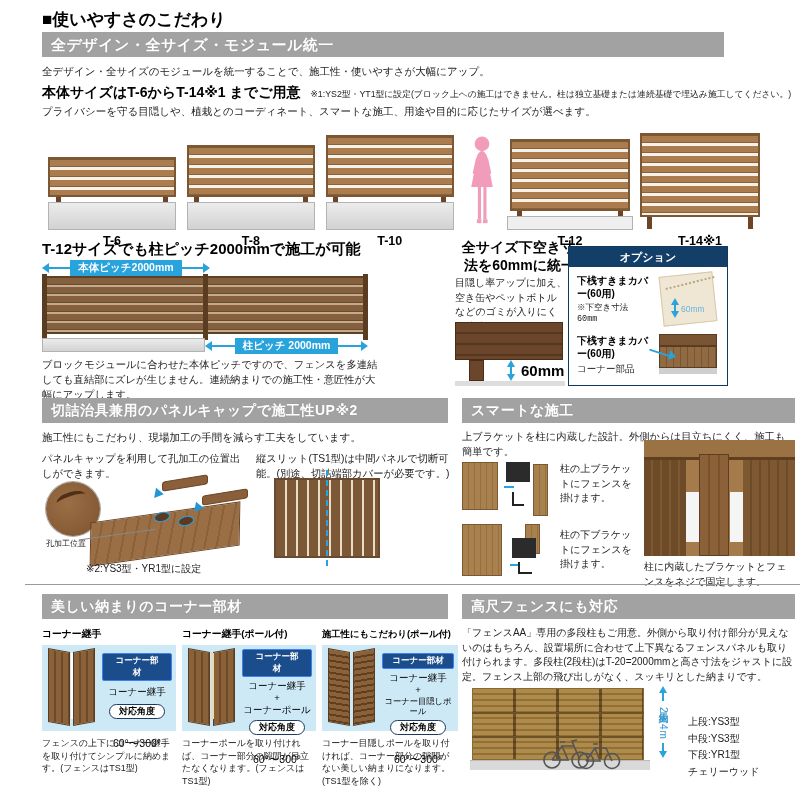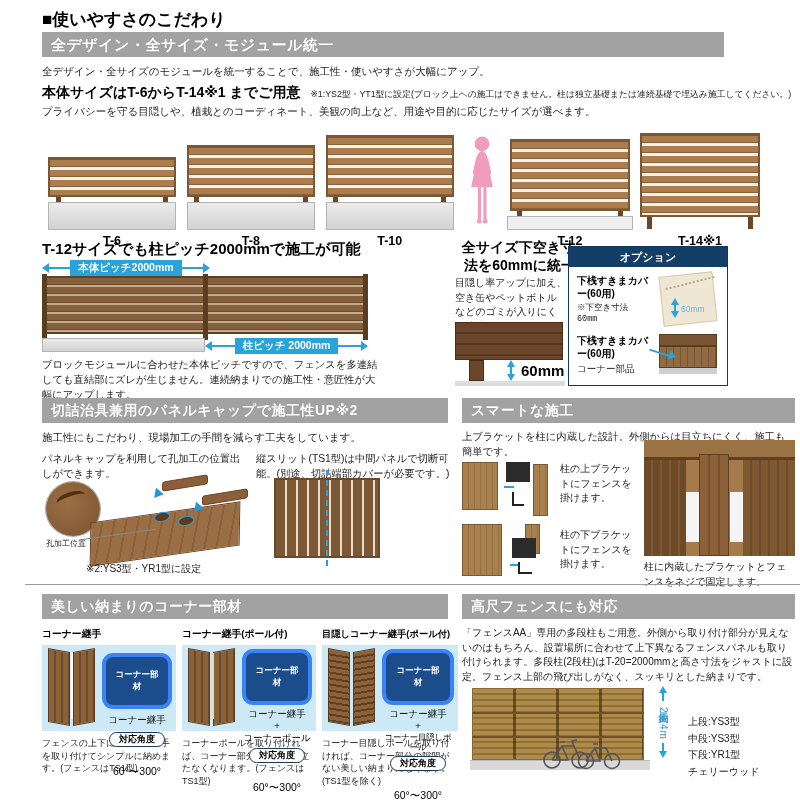--- a/index.html
+++ b/index.html
@@ -42,21 +42,21 @@
   .ah-u{width:0;height:0;border-left:4px solid transparent;border-right:4px solid transparent;border-bottom:7px solid var(--blue);}
   .ah-d{width:0;height:0;border-left:4px solid transparent;border-right:4px solid transparent;border-top:7px solid var(--blue);}
   .vline{width:2px;flex:1;background:var(--blue);}
   
   .optbox{border:1px solid #0e3a5f;background:#fff;}
   .optbox .head{background:var(--navy);color:#fff;font-weight:bold;font-size:11px;text-align:center;height:20px;line-height:20px;}
   .opt-title{font-weight:bold;font-size:10px;line-height:1.3;color:#000;}
   .opt-note{font-size:8.5px;line-height:1.35;color:#222;margin-top:3px;}
   
   .corner-box{background:var(--lblue);position:relative;}
-  .badge{background:var(--badge);border:4px solid #3b82f6;color:#fff;font-size:8.5px;font-weight:bold;border-radius:11px;padding:12px 9px;display:inline-block;}
+  .badge{background:var(--badge);border:1px solid #3b82f6;color:#fff;font-size:8.5px;font-weight:bold;border-radius:2px;padding:1px 9px;display:inline-block;}
   .pill{background:#fff;border:1px solid #1c3a5e;color:#000;font-size:9px;font-weight:bold;border-radius:9px;padding:0 9px;display:inline-block;}
   .part-line{font-size:9.5px;color:#000;line-height:1.25;}
   .angle{font-size:10.5px;color:#000;margin-top:18px;}
   .col-title{font-weight:bold;font-size:9.8px;color:#000;white-space:nowrap;}
   .corner-panel{position:absolute;width:22px;background:repeating-linear-gradient(90deg,#8a6138 0 5px,#6d4a28 5px 7px);border:1px solid #5a3c20;}
   .corner-panel.louver{background:repeating-linear-gradient(180deg,#8a6138 0 4px,#5f3f20 4px 6px);}
   .vdim-text{writing-mode:vertical-rl;font-size:10px;color:#3396cc;letter-spacing:1px;line-height:1;margin:3px 0;}
   .spec-line{font-size:10px;color:#222;line-height:1.65;}
   .divider{background:#9a9a9a;height:1px;}
   .dash-cut{border-left:2px dashed #2aa0dc;}
@@ -68,21 +68,21 @@
 
   <div class="abs banner" style="left:42px;top:32px;width:682px;font-size:15px;">全デザイン・全サイズ・モジュール統一</div>
 
   <div class="abs h-bold" style="left:42px;top:8px;font-size:17px;">■使いやすさのこだわり</div>
   <div class="abs txt" style="left:42px;top:64px;width:720px;">全デザイン・全サイズのモジュールを統一することで、施工性・使いやすさが大幅にアップ。</div>
 
   <div class="abs" style="left:42px;top:84px;width:756px;display:flex;align-items:baseline;gap:10px;">
     <span class="h-bold" style="font-size:14px;white-space:nowrap;">本体サイズはT-6からT-14※1 までご用意</span>
     <span class="small" style="white-space:nowrap;font-size:8.8px;">※1:YS2型・YT1型に設定(ブロック上への施工はできません。柱は独立基礎または連続基礎で埋込み施工してください。)</span>
   </div>
-  <div class="abs txt" style="left:42px;top:104px;width:720px;">プライバシーを守る目隠しや、植栽とのコーディネート、美観の向上など、用途や目的に応じたサイズが選べます。</div>
+  <div class="abs txt" style="left:42px;top:104px;width:720px;">プライバシーを守る目隠しや、植栽とのコーディネート、スマートな施工、用途や目的に応じたサイズが選べます。</div>
 
   <div class="abs fence-row" style="left:48px;top:118px;width:712px;height:130px;gap:10px;">
     <div class="fence-item" style="width:128px;">
       <div class="wood-h" style="width:128px;height:40px;"></div>
       <div class="legs">
           <div class="leg"></div>
           <div class="leg"></div>
         </div>
       <div class="block" style="width:128px;height:28px;"></div>
       <div class="size-label">T-6</div>
@@ -302,21 +302,21 @@
         <div class="part-line">+</div>
         <div class="part-line">コーナーポール</div>
         <div class="pill" style="margin-top:3px;">対応角度</div>
         <div class="angle">60°〜300°</div>
       </div>
     </div>
     <div class="small" style="margin-top:6px;width:134px;">コーナーポールを取り付ければ、コーナー部分の隙間が目立たなくなります。(フェンスはTS1型)</div>
   </div>
 
   <div class="abs" style="left:322px;top:628px;width:136px;">
-    <div class="col-title" style="font-size:9.3px;">目隠しコーナー継手(ポール付)</div>
+    <div class="col-title" style="font-size:9.3px;">施工性にもこだわり(ポール付)</div>
     <div class="corner-box" style="margin-top:4px;width:136px;height:86px;">
       <div class="corner-panel louver" style="left:6px;top:5px;height:74px;transform:skewY(10deg);"></div>
       <div class="corner-panel louver" style="left:31px;top:5px;height:74px;transform:skewY(-10deg);"></div>
       <div class="abs" style="left:60px;top:4px;width:72px;text-align:center;">
         <div class="badge">コーナー部材</div>
         <div class="part-line" style="margin-top:3px;">コーナー継手</div>
         <div class="part-line">+</div>
         <div class="part-line" style="font-size:8.3px;">コーナー目隠しポール</div>
         <div class="pill" style="margin-top:3px;">対応角度</div>
         <div class="angle">60°〜300°</div>

